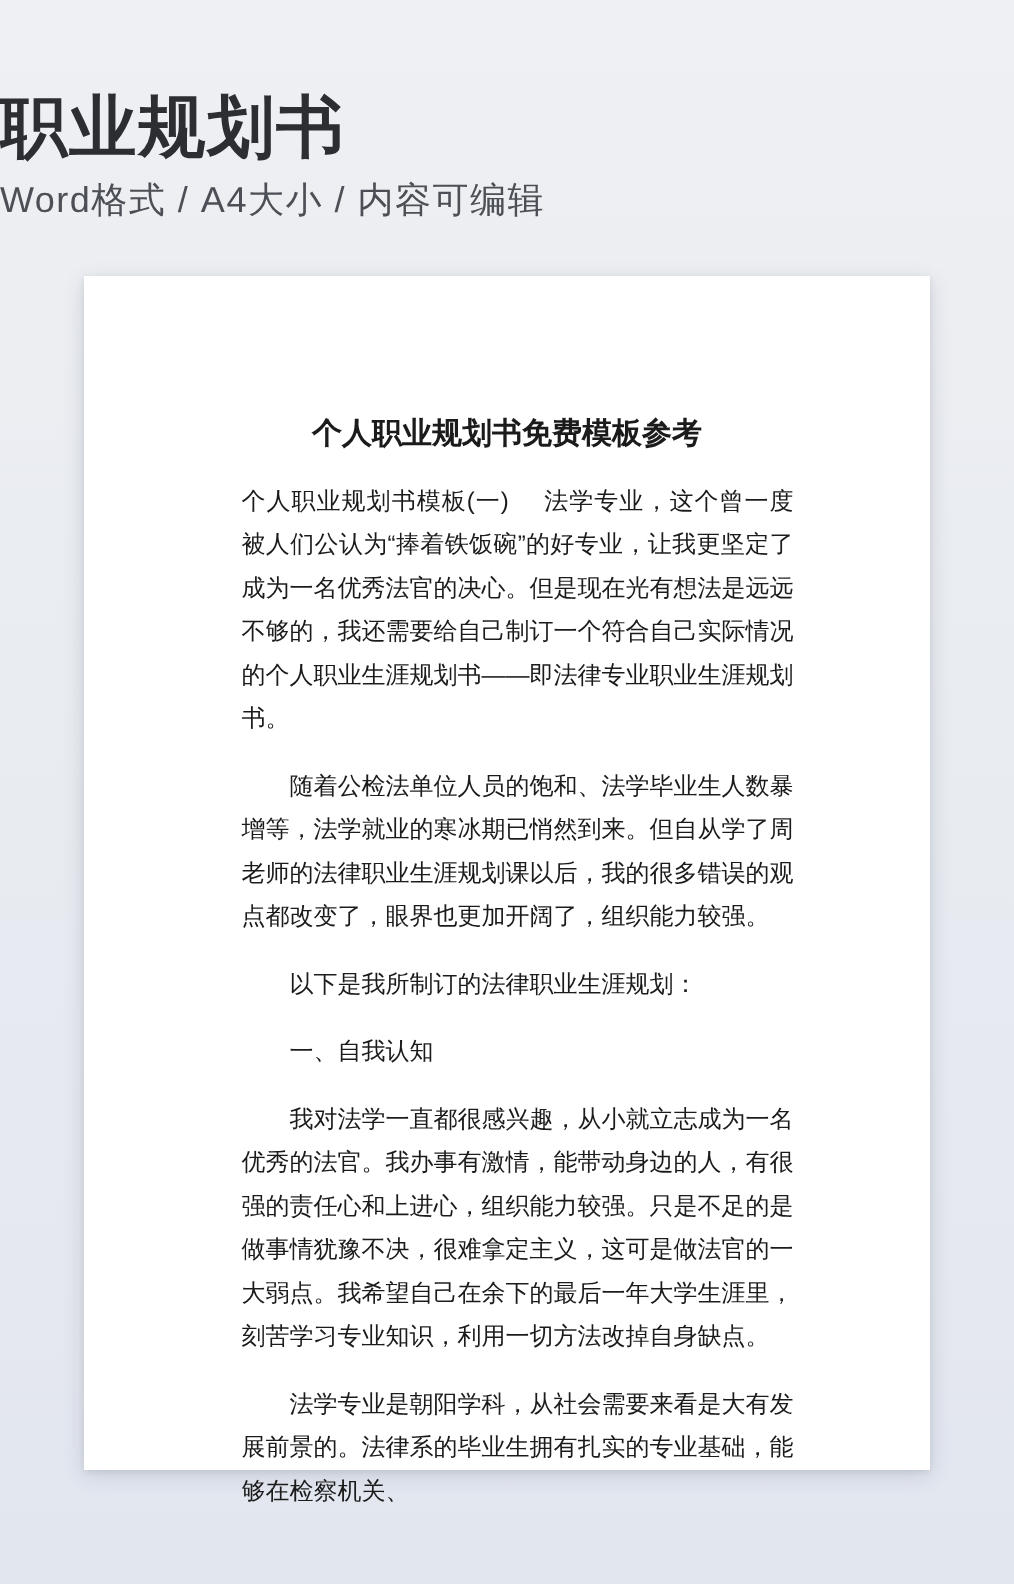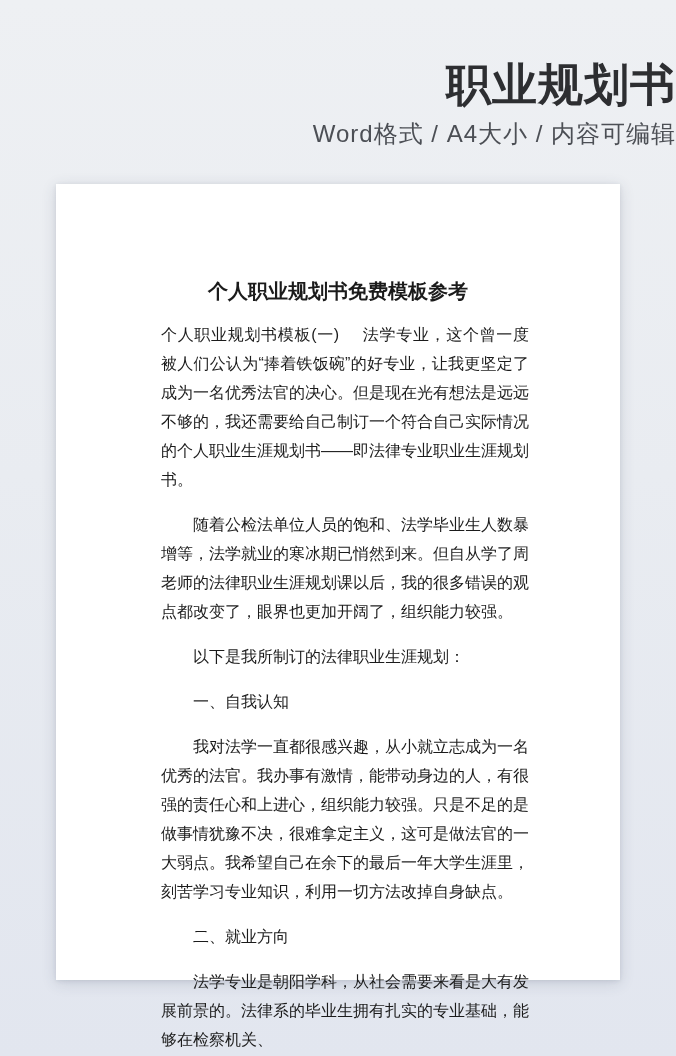--- a/index.html
+++ b/index.html
@@ -4,21 +4,21 @@
 <style>
   * { box-sizing: border-box; }
   html, body { margin: 0; padding: 0; }
   body {
     width: 676px;
     height: 1056px;
     overflow: hidden;
     font-family: "Liberation Sans", sans-serif;
     background: linear-gradient(180deg, var(--bg-top) 0%, var(--bg-mid) 45%, var(--bg-bottom) 100%);
   }
-  .hero { text-align: right; }
+  .hero { text-align: left; }
   .hero h1 {
     margin: 57px 0 0 0;
     font-size: 45px;
     line-height: 56px;
     font-weight: 700;
     letter-spacing: 1px;
     color: var(--title-color);
   }
   .hero .sub {
     margin-top: 5px;
@@ -31,21 +31,21 @@
   .page {
     width: 564px;
     height: 796px;
     margin: 34px auto 0 auto;
     background: var(--page-color);
     box-shadow: 0 3px 14px rgba(50, 65, 90, 0.16), 0 1px 4px rgba(50, 65, 90, 0.10);
     padding: 94px 75px 0 89px;
   }
   .doc-title {
     margin: 0 0 16px 0;
-    font-family: Liberation Serif, serif;
+    font-family: Liberation Mono, monospace;
     font-size: 20px;
     line-height: 26px;
     font-weight: 700;
     text-align: center;
     color: var(--text-color);
     
     margin-left: -14px;
   }
   .doc-body p {
     margin: 16px;
@@ -68,18 +68,17 @@
   </header>
 
   <div class="page">
     <h2 class="doc-title">个人职业规划书免费模板参考</h2>
     <div class="doc-body">
       <p><span>个人职业规划书模板(一)</span><span class="gap"></span><span>法学专业，这个曾一度被人们公认为“捧着铁饭碗”的好专业，让我更坚定了成为一名优秀法官的决心。但是现在光有想法是远远不够的，我还需要给自己制订一个符合自己实际情况的个人职业生涯规划书——即法律专业职业生涯规划书。</span></p>
       <p class="indent">随着公检法单位人员的饱和、法学毕业生人数暴增等，法学就业的寒冰期已悄然到来。但自从学了周老师的法律职业生涯规划课以后，我的很多错误的观点都改变了，眼界也更加开阔了，组织能力较强。</p>
       <p class="indent">以下是我所制订的法律职业生涯规划：</p>
       <p class="indent">一、自我认知</p>
       <p class="indent">我对法学一直都很感兴趣，从小就立志成为一名优秀的法官。我办事有激情，能带动身边的人，有很强的责任心和上进心，组织能力较强。只是不足的是做事情犹豫不决，很难拿定主义，这可是做法官的一大弱点。我希望自己在余下的最后一年大学生涯里，刻苦学习专业知识，利用一切方法改掉自身缺点。</p>
-      <p class="indent">二、就业方向</p>
       <p class="indent">法学专业是朝阳学科，从社会需要来看是大有发展前景的。法律系的毕业生拥有扎实的专业基础，能够在检察机关、</p>
     </div>
   </div>
 
 </div>
 
 </body></html>

